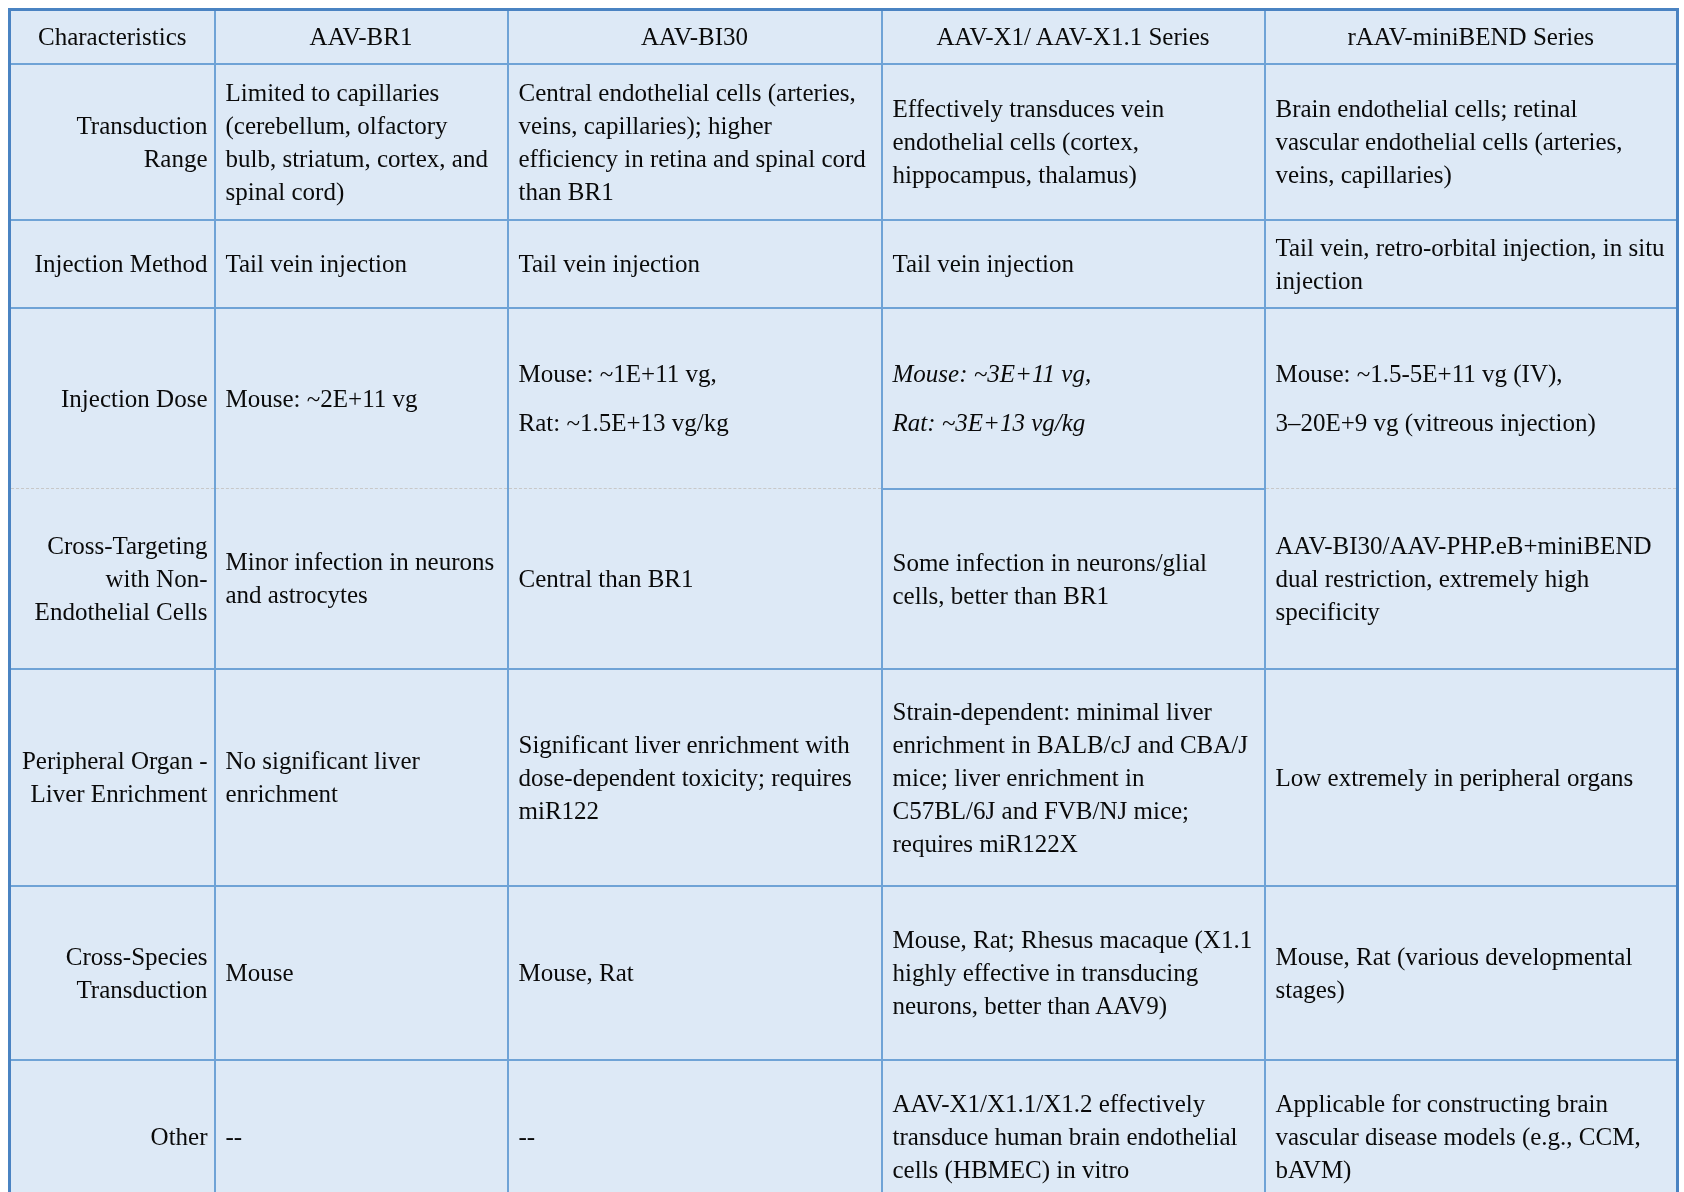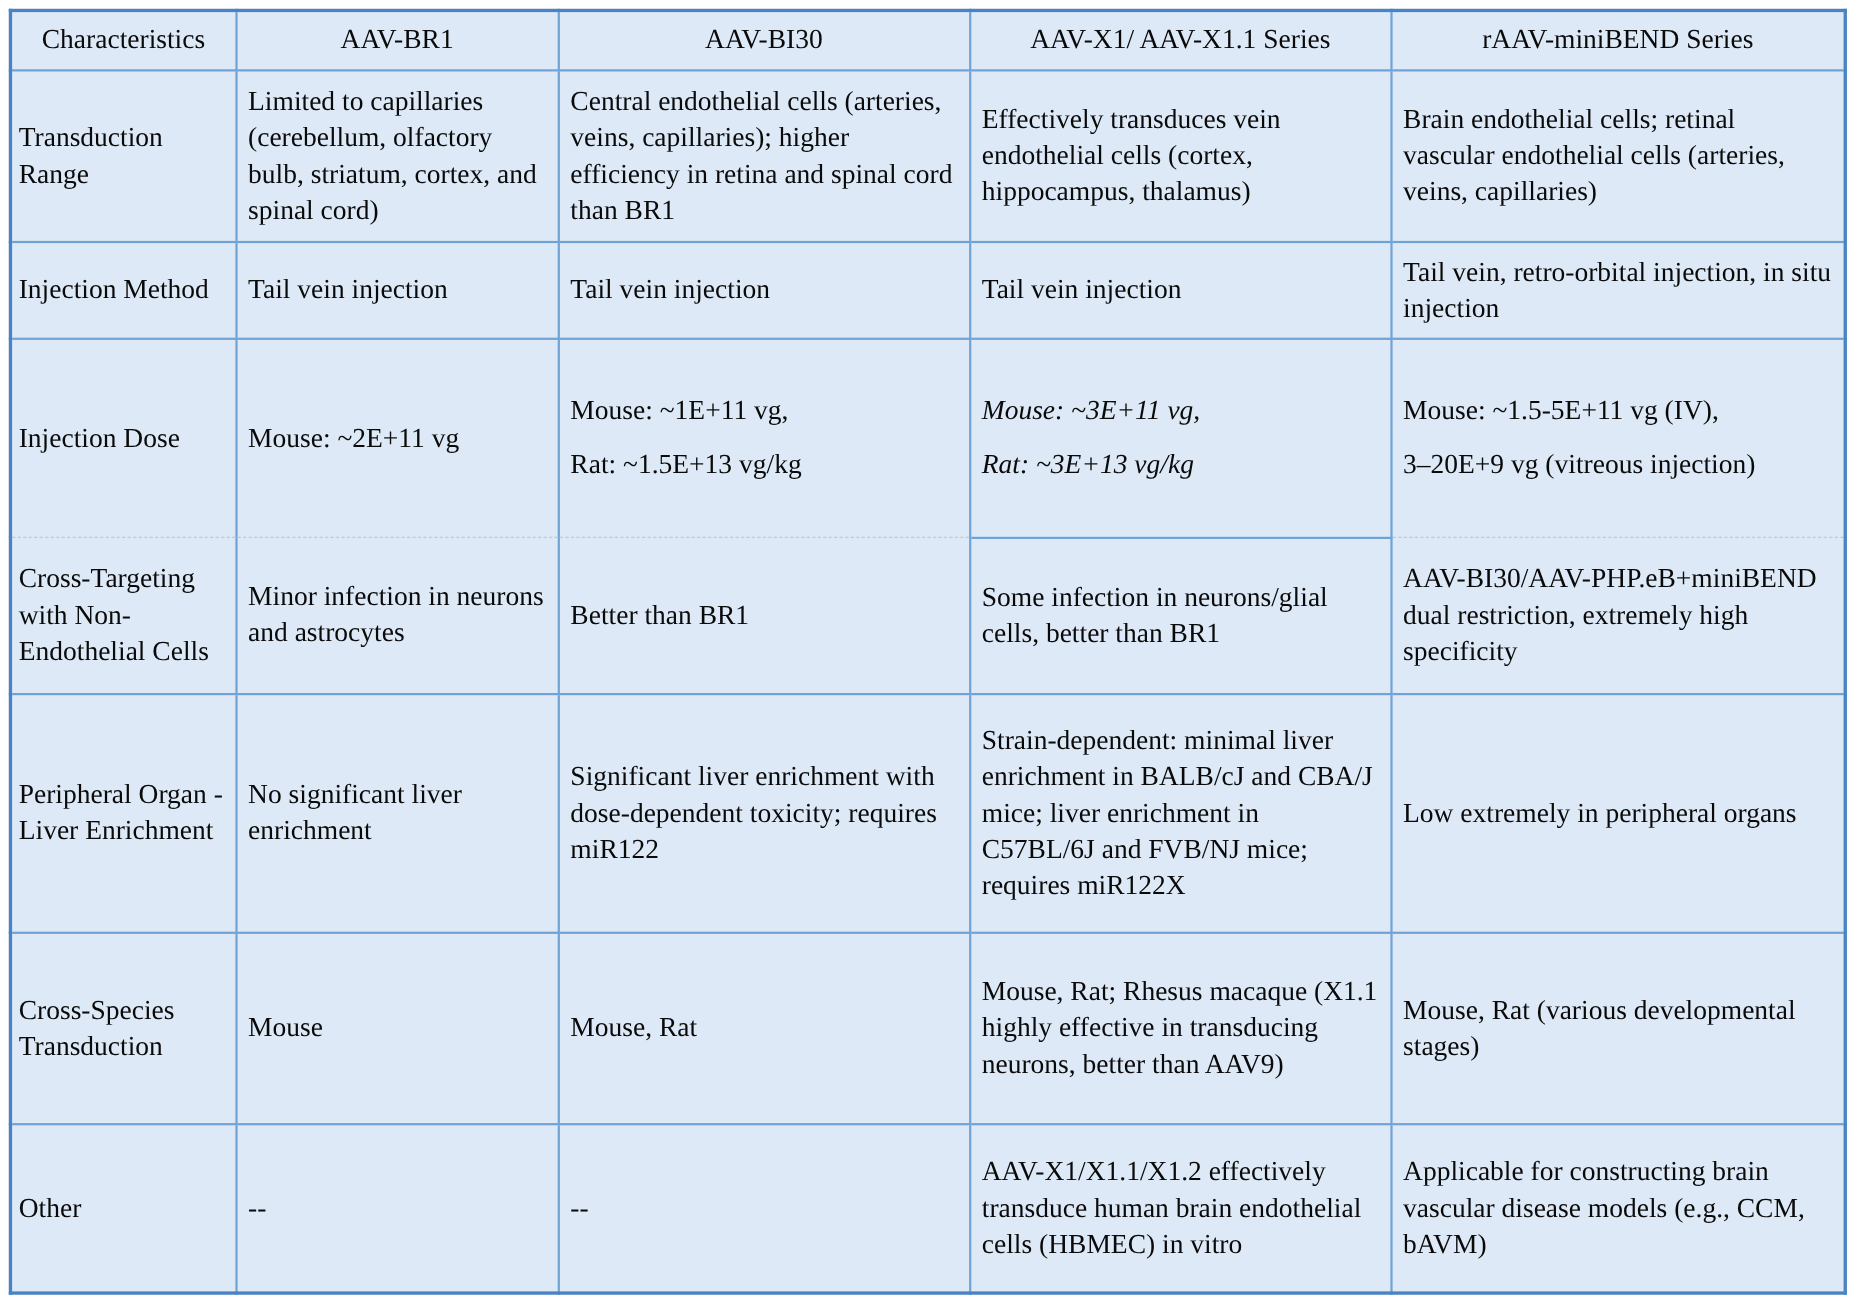--- a/index.html
+++ b/index.html
@@ -31,27 +31,27 @@
     border:2px solid var(--inner);
     vertical-align:middle;
     font-size:25px;
     line-height:33px;
     font-weight:normal;
     padding:6px 10px;
     background:var(--cell-bg);
   }
   thead tr{height:54px;}
   th{text-align:center;padding:2px 6px;}
-  td.rowlabel{text-align:left;padding:4px 6px;}
+  td.rowlabel{text-align:right;padding:4px 6px;}
   td.body{text-align:left;}
 
   tbody tr:nth-child(1){height:156px;}
   tbody tr:nth-child(2){height:88px;margin-top:25px;}
   tbody tr:nth-child(3){height:181px;}
-  tbody tr:nth-child(4){height:142px;}
+  tbody tr:nth-child(4){height:180px;}
   tbody tr:nth-child(5){height:217px;}
   tbody tr:nth-child(6){height:174px;}
   tbody tr:nth-child(7){height:154px;}
 
   
   tbody tr:nth-child(3) td{border-bottom:1px dashed var(--dash);}
   tbody tr:nth-child(4) td{border-top:1px dashed var(--dash);}
   tbody tr:nth-child(3) td:nth-child(4){border-bottom:2px solid var(--inner);font-style:italic;}
   tbody tr:nth-child(4) td:nth-child(4){border-top:2px solid var(--inner);border-radius:13px;}
 
@@ -125,21 +125,21 @@
           <div class="para">Mouse: ~1.5-5E+11 vg (IV),</div>
           <div class="para">3–20E+9 vg (vitreous injection)</div>
         </td>
       </tr>
       <tr>
         <td class="rowlabel">Cross-Targeting with Non-Endothelial Cells</td>
         <td class="body">
           <div class="para">Minor infection in neurons and astrocytes</div>
         </td>
         <td class="body">
-          <div class="para">Better than BR1</div>
+          <div class="para">Central than BR1</div>
         </td>
         <td class="body">
           <div class="para">Some infection in neurons/glial cells, better than BR1</div>
         </td>
         <td class="body">
           <div class="para">AAV-BI30/AAV-PHP.eB+miniBEND dual restriction, extremely high specificity</div>
         </td>
       </tr>
       <tr>
         <td class="rowlabel">Peripheral Organ - Liver Enrichment</td>

